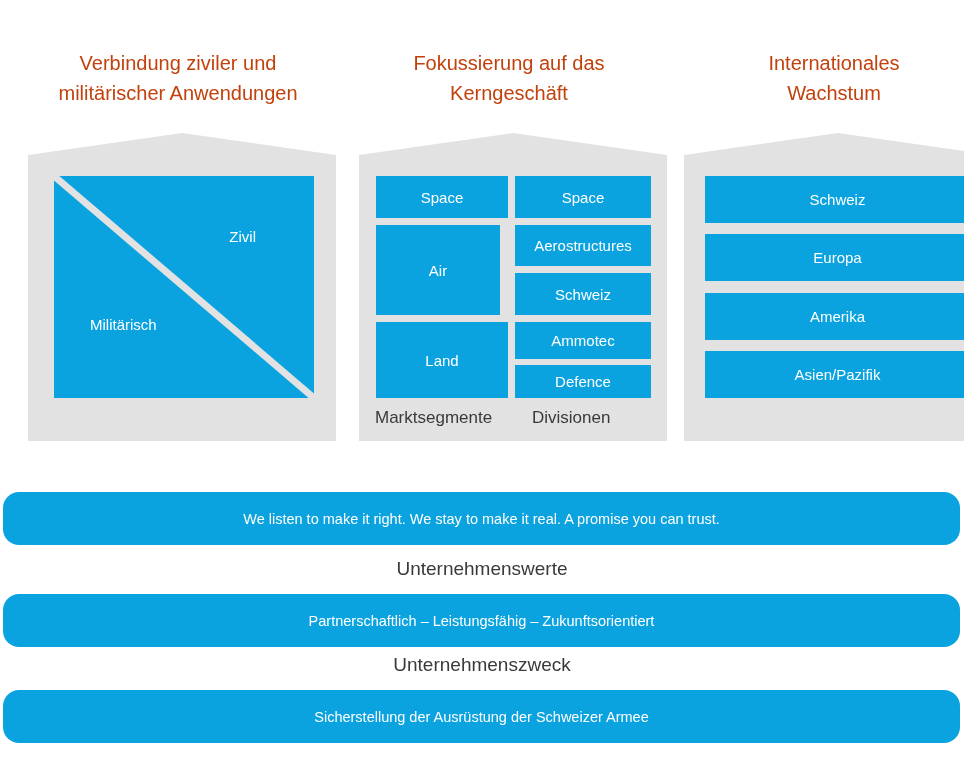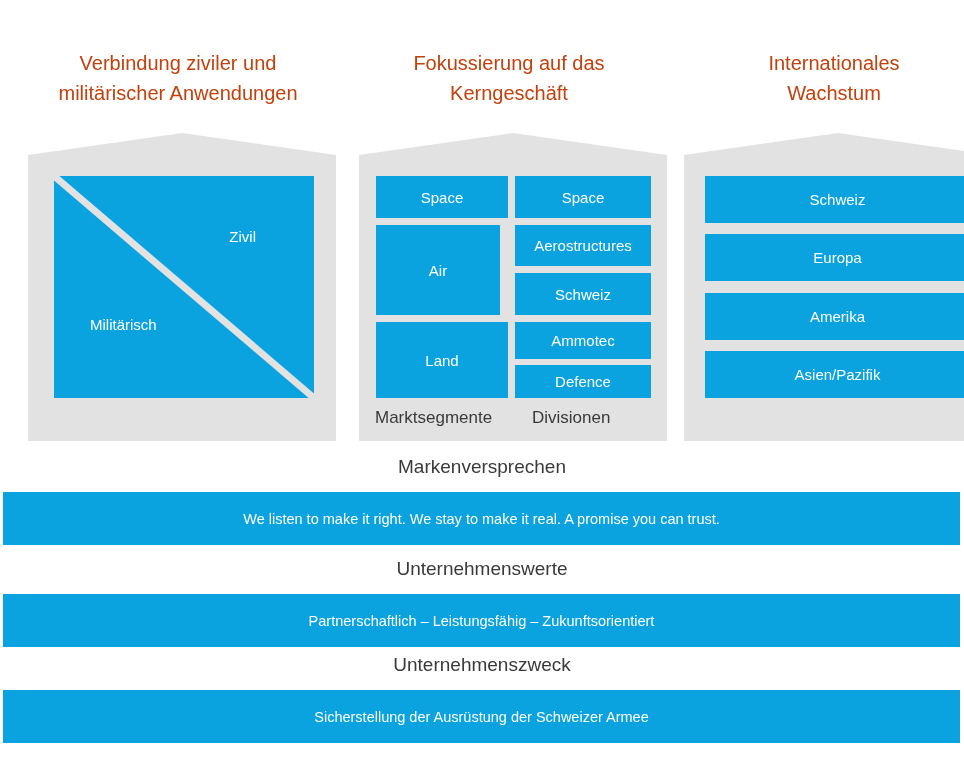--- a/index.html
+++ b/index.html
@@ -114,20 +114,21 @@
     position: absolute;
     left: 3px;
     width: 957px;
     background: #0aa3e0;
     color: #ffffff;
     font-size: 14.5px;
     display: flex;
     align-items: center;
     justify-content: center;
     text-align: center;
+    border-radius: 16px;
   }
 </style>
 </head>
 <body>
 
 <div id="stage">
 
   <div class="pillar-heading" style="left:0px; top:48px; width:308px;">
     <span class="hl">Verbindung ziviler und</span>
     <span class="hl">militärischer Anwendungen</span>
@@ -184,21 +185,20 @@
       <polygon points="0,22 154,0 308,22 308,308 0,308" fill="#e2e2e2"></polygon>
     </svg>
     <div class="pillar-inner">
       <div class="tile" style="left:21px; top:43px; width:265px; height:47px;">Schweiz</div>
       <div class="tile" style="left:21px; top:101px; width:265px; height:47px;">Europa</div>
       <div class="tile" style="left:21px; top:160px; width:265px; height:47px;">Amerika</div>
       <div class="tile" style="left:21px; top:218px; width:265px; height:47px;">Asien/Pazifik</div>
     </div>
   </div>
 
-  <div class="band-label" style="top:456px;">Markenversprechen</div>
   <div class="band-bar" style="top:492px; height:53px;">We listen to make it right. We stay to make it real. A promise you can trust.</div>
 
   <div class="band-label" style="top:558px;">Unternehmenswerte</div>
   <div class="band-bar" style="top:594px; height:53px;">Partnerschaftlich – Leistungsfähig – Zukunftsorientiert</div>
 
   <div class="band-label" style="top:654px;">Unternehmenszweck</div>
   <div class="band-bar" style="top:690px; height:53px;">Sicherstellung der Ausrüstung der Schweizer Armee</div>
 
 </div>
 

